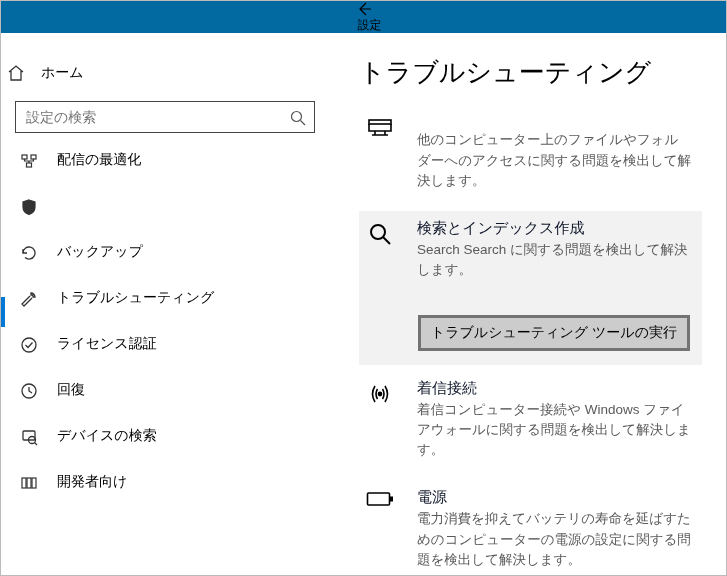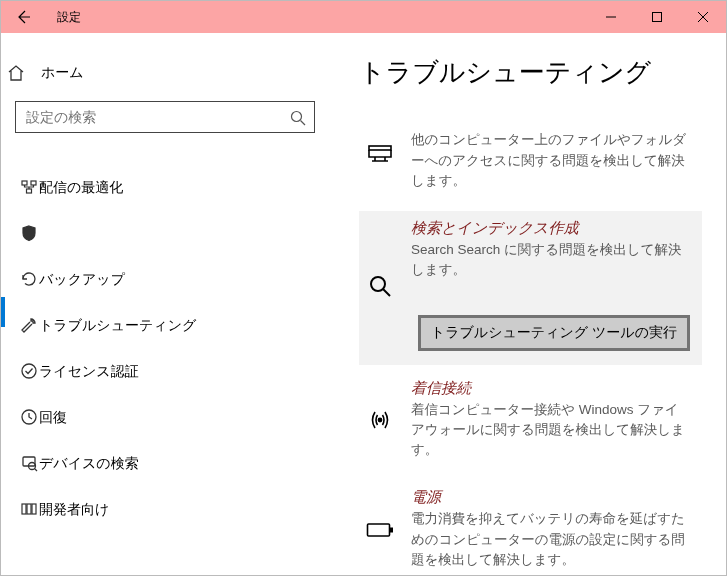--- a/index.html
+++ b/index.html
@@ -9,21 +9,22 @@
     font-size: 14px;
     color: #000;
     background: #fff;
     border: 1px solid #bbb;
   }
   
   .titlebar {
     height: 32px;
     display: flex;
     align-items: center;
-    background: #fca5a5;
+    background: #0369a1;
+    flex-direction: column;
   }
   .titlebar .back {
     width: 44px; height: 32px;
     display: flex; align-items: center; justify-content: center;
   }
   .titlebar .title {
     margin-left: 12px;
     font-size: 12px;
   }
   .titlebar .spacer { flex: 1; }
@@ -78,23 +79,24 @@
   .search .sicon {
     width: 32px; height: 32px;
     display: flex; align-items: center; justify-content: center;
   }
   .category {
     padding: 0 18px 14px 18px;
     font-size: 14px;
     font-weight: 600;
   }
   .nav-item {
-    display: flex; align-items: flex-end;
+    display: flex; align-items: flex-start;
     height: 46px;
     padding-left: 18px;
+    gap: 18px;
     position: relative;
   }
   .nav-item.active::before {
     content: "";
     position: absolute;
     left: 0; top: 8px; bottom: 8px;
     width: 4px;
     background: #0078d4;
   }
   .nav-item .nicon {
@@ -112,34 +114,32 @@
   }
   .ts-item {
     padding: 8px 10px 14px 4px;
     margin-bottom: 6px;
   }
   .ts-item.highlight {
     background: #f2f2f2;
   }
   .ts-row {
     display: flex;
-    gap: 14px;
-    align-items: center;
+    gap: 20px;
   }
   .ts-icon {
     width: 34px; min-width: 34px;
     display: flex; justify-content: center;
     padding-top: 2px;
   }
   .ts-body { flex: 1; }
   .ts-title {
     font-size: 15px;
-    color: #7f1d1d;
+    color: #0f172a;
     margin-bottom: 2px;
-    font-style: italic;
   }
   .ts-desc {
     font-size: 13.5px;
     color: #5a5a5a;
     line-height: 1.5;
   }
   .run-btn-wrap {
     margin-top: 34px;
     display: flex;
     justify-content: flex-end;

